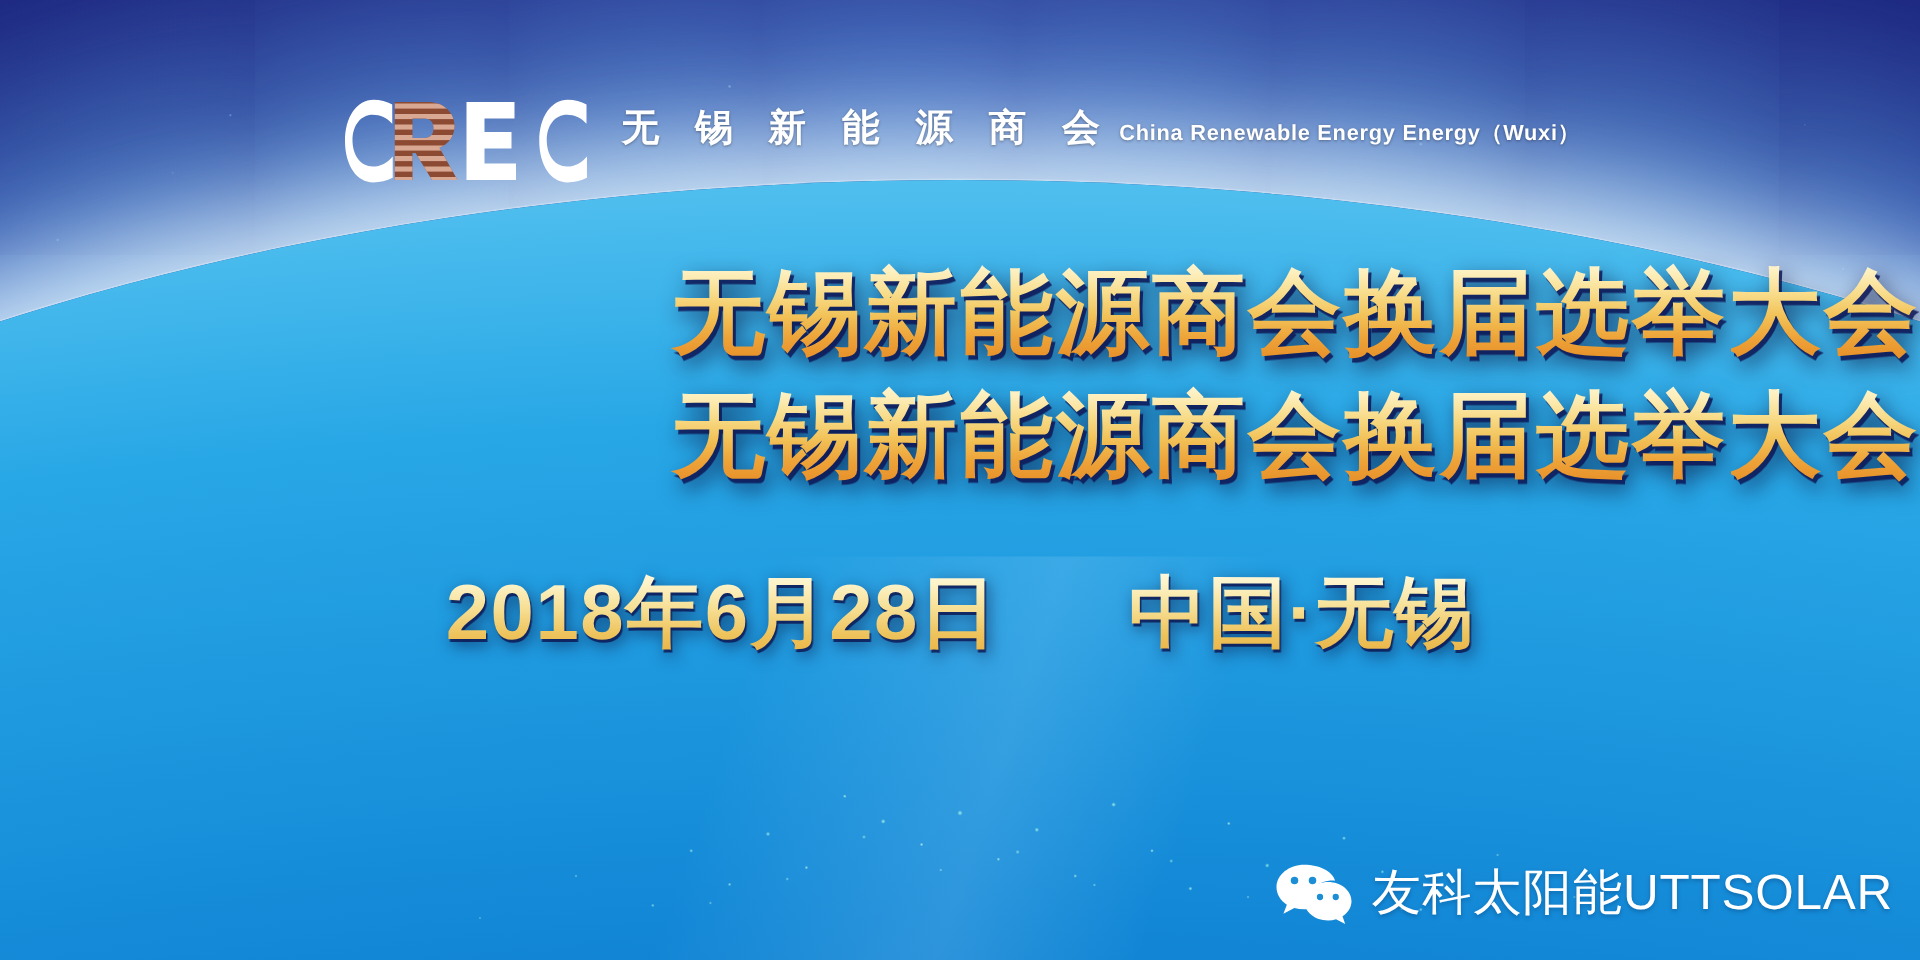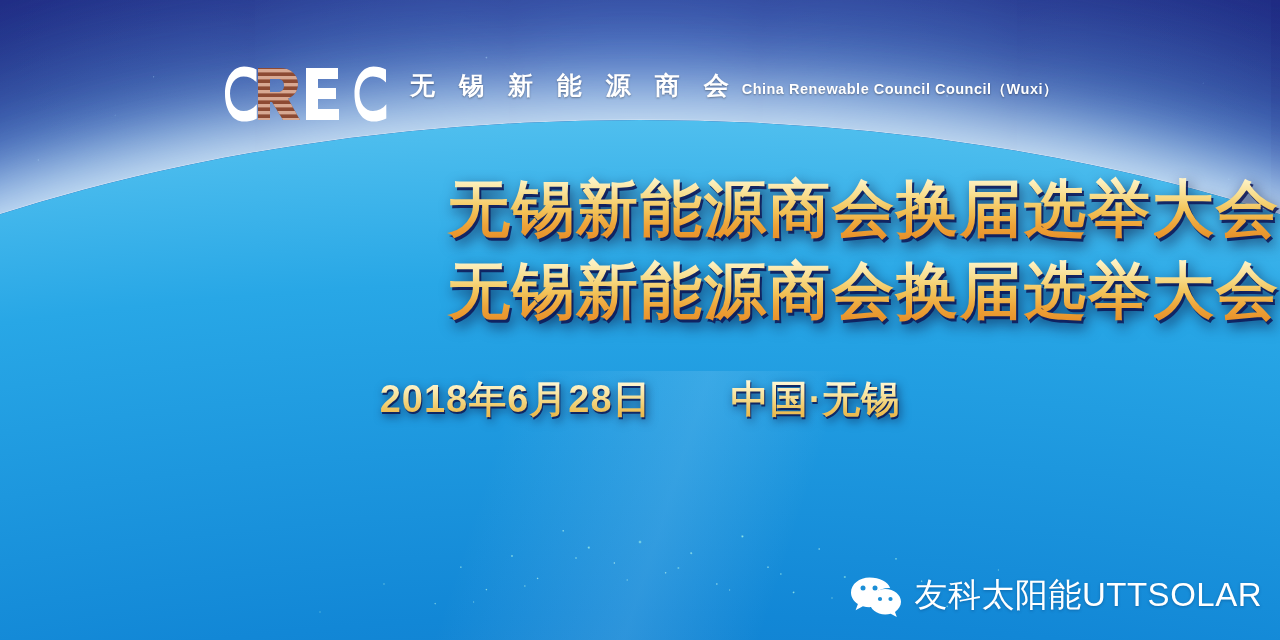--- a/index.html
+++ b/index.html
@@ -265,21 +265,21 @@
     -webkit-text-fill-color: transparent;
     filter: drop-shadow(2px 3px 0 rgba(14,22,86,.85)) drop-shadow(3px 5px 7px rgba(6,10,50,.6));
   }
 
   
   .dateline {
     position: absolute;
     left: 0; right: 0;
     top: 374px;
     text-align: center;
-    font-size: 38px;
+    font-size: 52px;
     font-weight: 700;
     letter-spacing: 1px;
     white-space: nowrap;
     background: linear-gradient(to bottom,
       #fffdf0 0%,
       #fdf3c8 22%,
       #f6de92 46%,
       #eec35c 70%,
       #e6ab3a 100%);
     -webkit-background-clip: text;
@@ -289,21 +289,21 @@
     filter: drop-shadow(1px 2px 0 rgba(12,20,80,.8)) drop-shadow(2px 3px 5px rgba(6,10,50,.5));
   }
   .dateline .gap { display: inline-block; width: 56px; }
 
   
   .watermark {
     position: absolute;
     right: 18px;
     bottom: 22px;
     display: flex;
-    align-items: flex-end;
+    align-items: center;
     gap: 12px;
   }
   .wechat-icon { display: block; }
   .wm-text {
     color: #ffffff;
     font-size: 33px;
     font-weight: 400;
     letter-spacing: .5px;
     white-space: nowrap;
     text-shadow: 0 1px 3px rgba(0,40,90,.35);
@@ -350,21 +350,21 @@
           </g>
         </g>
 
         <path d="M84 2 H116 V13 H96 V22 H114 V33 H96 V43 H117 V54 H84 Z" fill="#ffffff"></path>
 
         <path d="M164 16.5 C160.5 12.5 156 10.5 151 10.5 C143 10.5 137.5 17.5 137.5 27.5 S143 45 151 45 C156.3 45 160.8 42.7 164.3 38.3 L164.3 52.5 C160.3 54.6 155.9 55.6 151.3 55.6 C140.3 55.6 132.5 44.2 132.5 28 S140.5 0.5 151.5 0.5 C156.1 0.5 160.3 1.6 164 3.6 Z" fill="#ffffff"></path>
       </svg>
     </span>
     <span class="logo-text">
       <span class="logo-cn">无 锡 新 能 源 商 会</span>
-      <span class="logo-en">China Renewable Council Council（Wuxi）</span>
+      <span class="logo-en">China Renewable Energy Energy（Wuxi）</span>
     </span>
   </div>
 
   <div class="headline">
     <div class="headline-line">无锡新能源商会换届选举大会</div>
     <div class="headline-line">无锡新能源商会换届选举大会</div>
   </div>
 
   <div class="dateline">
     <span>2018年6月28日</span>

